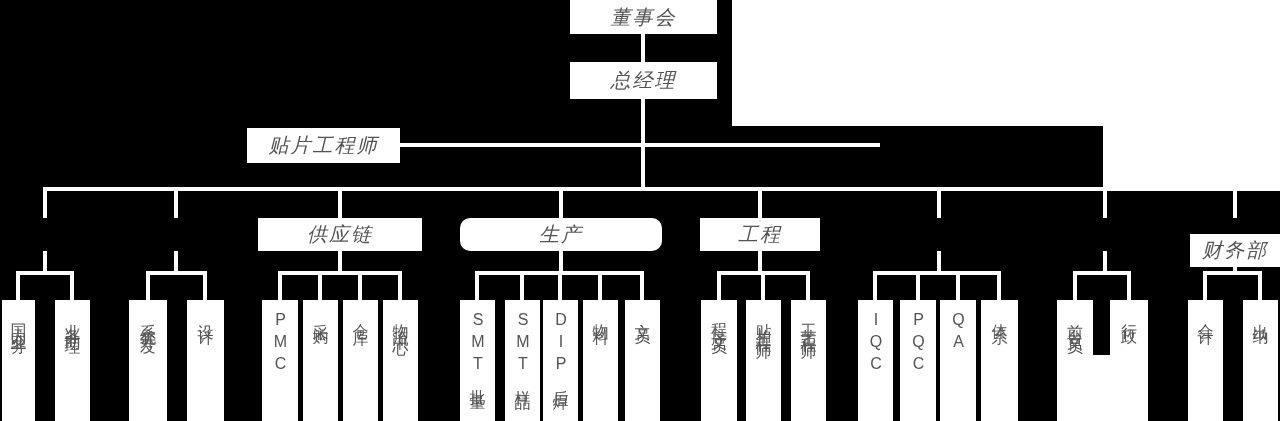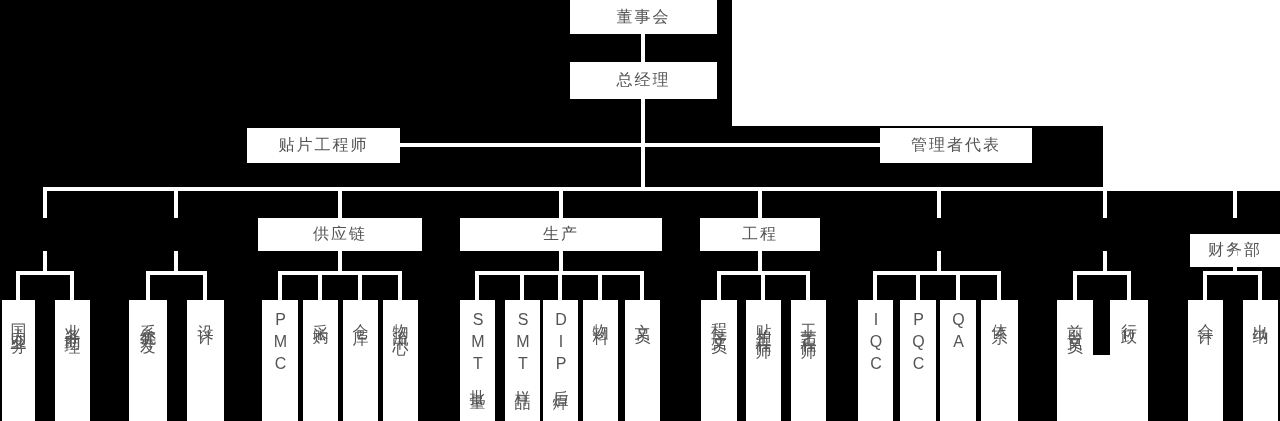--- a/index.html
+++ b/index.html
@@ -8,21 +8,21 @@
     width:1280px;height:421px;
     background:#000;
     overflow:hidden;
     font-family:"Liberation Sans","DejaVu Sans",sans-serif;
   }
   .patch{position:absolute;background:#fff;}
   .ln{position:absolute;background:#fff;}
   .bx{
     position:absolute;background:#fff;color:#545454;
     display:flex;align-items:center;justify-content:center;
-    font-size:16px;letter-spacing:2px;white-space:nowrap;
+    font-size:20px;letter-spacing:2px;white-space:nowrap;font-style:italic;
   }
   .leaf{
     position:absolute;background:#fff;color:#545454;
     display:flex;justify-content:center;
     padding-top:11px;box-sizing:border-box;
   }
   .leaf span{
     writing-mode:vertical-rl;
     text-orientation:upright;
     font-size:16px;letter-spacing:5px;line-height:1;
@@ -43,40 +43,37 @@
   </div>
   <div class="ln" style="left:641px;top:34px;width:4px;height:28px;"></div>
   <div class="bx" style="left:570px;top:62px;width:147px;height:37px;">
     <span>总经理</span>
   </div>
   <div class="ln" style="left:641px;top:99px;width:4px;height:91px;"></div>
 
   <div class="ln" style="left:400px;top:143px;width:480px;height:4px;"></div>
   <div class="bx" style="left:247px;top:128px;width:153px;height:35px;">
     <span>贴片工程师</span>
-  </div>
-  <div class="bx" style="left:880px;top:128px;width:152px;height:35px;">
-    <span>管理者代表</span>
   </div>
 
   <div class="ln" style="left:43px;top:187px;width:1194px;height:4px;"></div>
 
   <div class="ln" style="left:43px;top:191px;width:4px;height:27px;"></div>
   <div class="ln" style="left:174px;top:191px;width:4px;height:27px;"></div>
   <div class="ln" style="left:338px;top:191px;width:4px;height:27px;"></div>
   <div class="ln" style="left:559px;top:191px;width:4px;height:27px;"></div>
   <div class="ln" style="left:758px;top:191px;width:4px;height:27px;"></div>
   <div class="ln" style="left:937px;top:191px;width:4px;height:27px;"></div>
   <div class="ln" style="left:1103px;top:191px;width:4px;height:27px;"></div>
   <div class="ln" style="left:1233px;top:191px;width:4px;height:27px;"></div>
 
   <div class="bx" style="left:258px;top:218px;width:164px;height:33px;">
     <span>供应链</span>
   </div>
-  <div class="bx" style="left:460px;top:218px;width:202px;height:33px;">
+  <div class="bx" style="left:460px;top:218px;width:202px;height:33px;border-radius:10px;">
     <span>生产</span>
   </div>
   <div class="bx" style="left:700px;top:218px;width:120px;height:33px;">
     <span>工程</span>
   </div>
   <div class="bx" style="left:1190px;top:234px;width:90px;height:33px;">
     <span>财务部</span>
   </div>
 
   <div class="ln" style="left:43px;top:251px;width:4px;height:20px;"></div>

